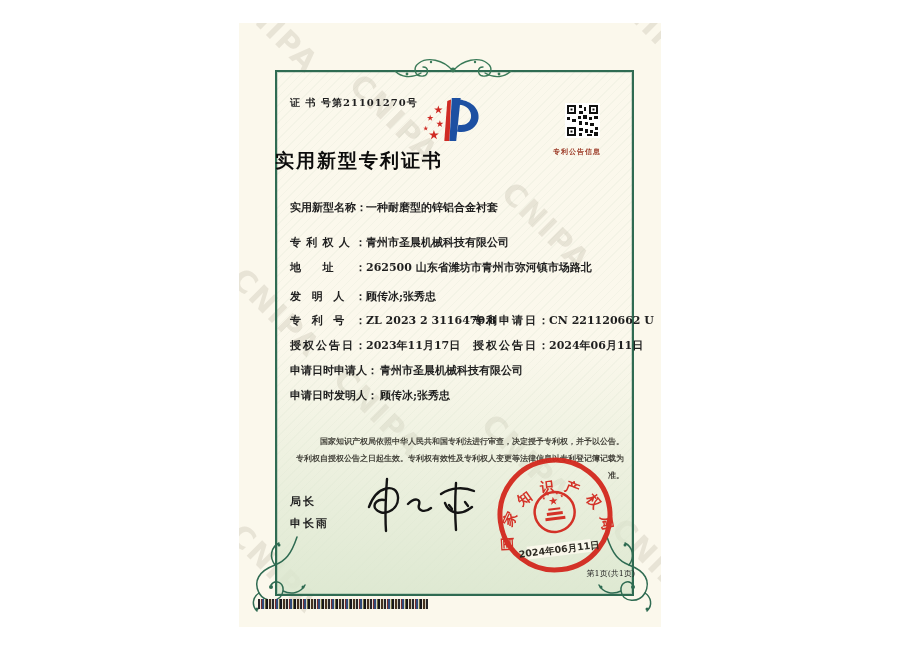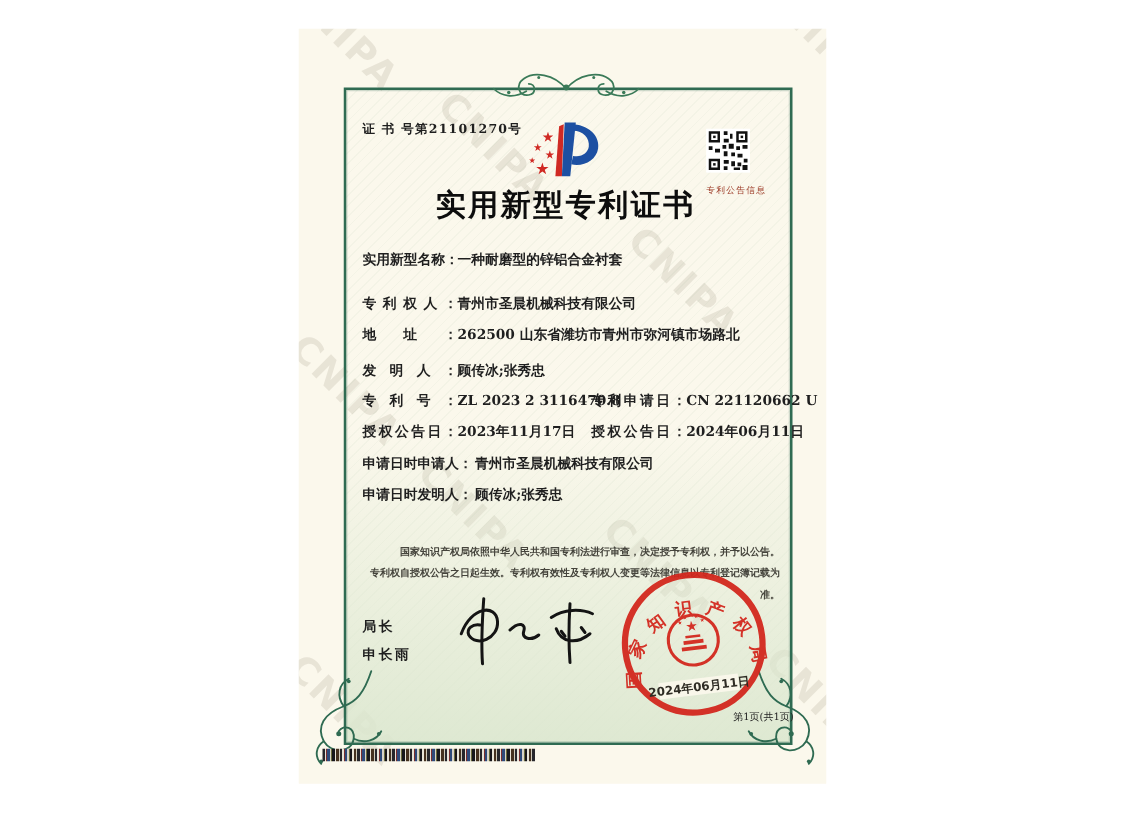--- a/index.html
+++ b/index.html
@@ -15,23 +15,23 @@
   .frame{position:absolute;left:36px;top:47px;width:355px;height:522px;z-index:2;
          border:2px solid #2f6b52;box-shadow:inset 0 0 0 1px rgba(47,107,82,.22);
          background:
            linear-gradient(180deg, rgba(233,240,223,0) 52%, rgba(219,231,207,.9) 100%),
            repeating-linear-gradient(135deg, rgba(110,155,115,.05) 0 1px, rgba(0,0,0,0) 1px 6px);}
   .deco{position:absolute;z-index:3;}
   .content{position:absolute;z-index:4;}
   .certnum{left:51px;top:73px;font-size:10px;font-weight:bold;letter-spacing:1px;}
   .logo{left:178px;top:72px;}
   .qr{left:326px;top:80px;width:35px;height:35px;background:#fff;}
-  .qrcap{left:314px;top:124px;width:60px;text-align:right;font-size:7px;font-weight:normal;
+  .qrcap{left:314px;top:124px;width:60px;text-align:left;font-size:7px;font-weight:bold;
          color:#9c3a26;letter-spacing:1px;}
-  .title{left:36px;top:125px;width:355px;text-align:center;font-size:24px;font-weight:bold;
+  .title{left:36px;top:125px;width:355px;text-align:left;font-size:19px;font-weight:bold;
          letter-spacing:2px;color:#0d0d0d;}
   .row{position:absolute;left:51px;width:338px;font-size:11px;font-weight:bold;
        white-space:nowrap;z-index:4;}
   .lbl{display:inline-block;width:76px;text-align:justify;text-align-last:justify;}
   .lbl.wide{width:auto;text-align-last:auto;margin-right:2px;}
   .col2{position:absolute;left:183px;top:0;}
   .legal{left:42px;top:410px;width:343px;text-align:right;font-size:8px;line-height:17px;
          color:#45443c;font-weight:bold;}
   .signer{left:51px;font-size:11px;font-weight:bold;letter-spacing:2px;}
   .sig{left:114px;top:450px;}

